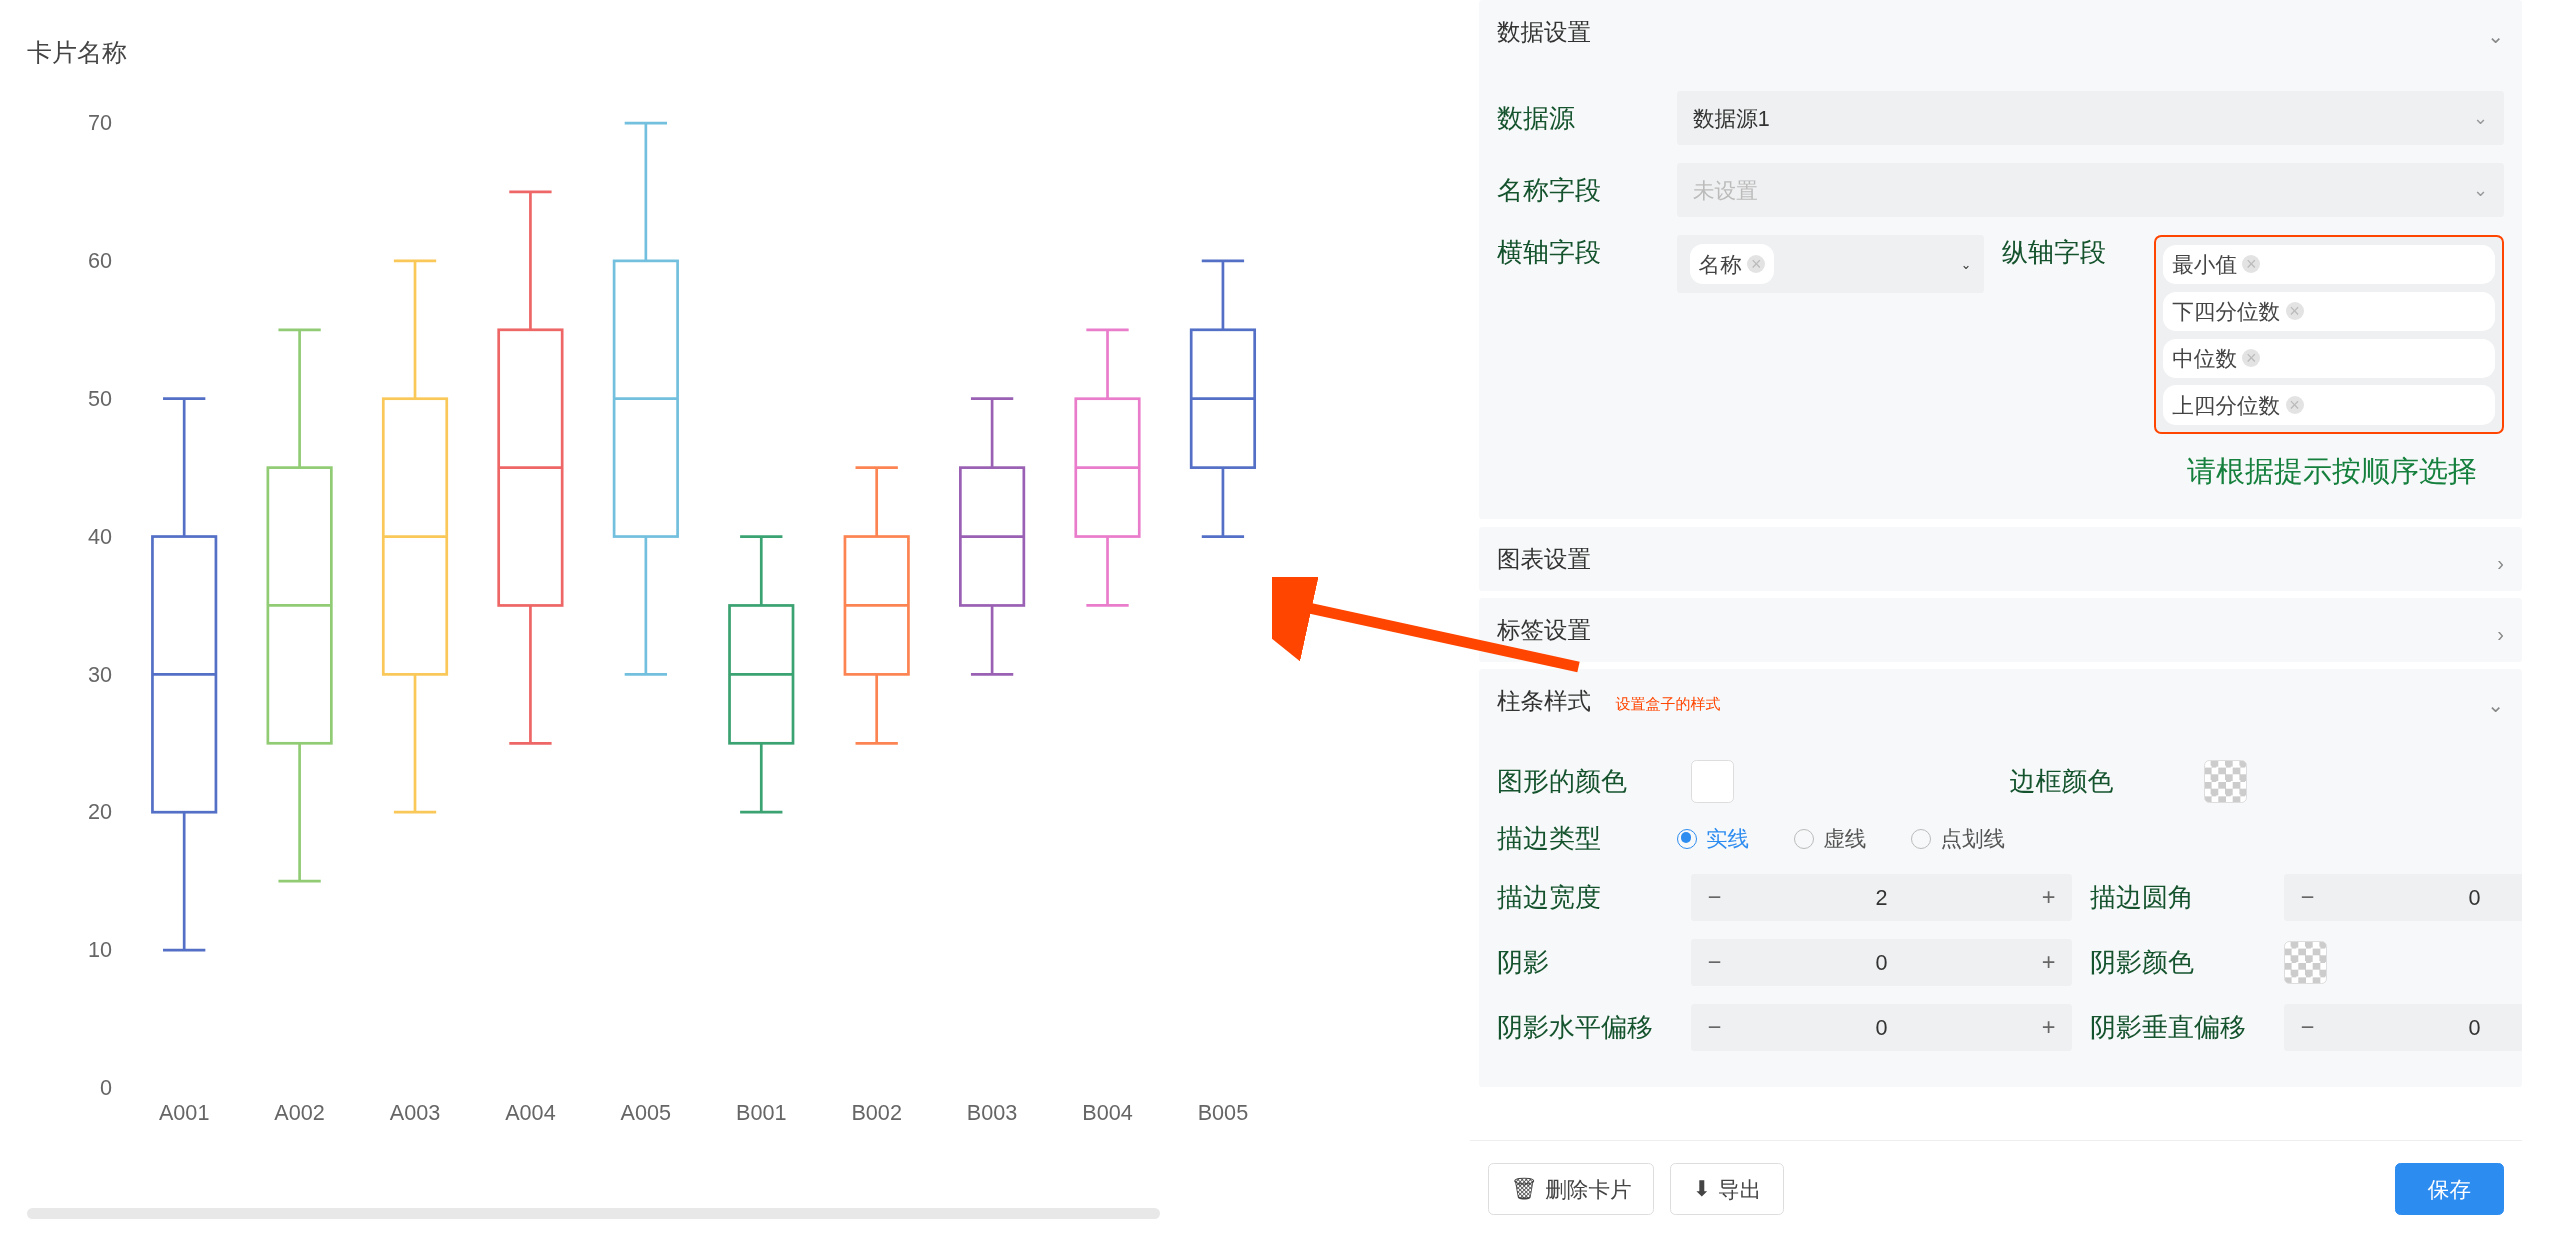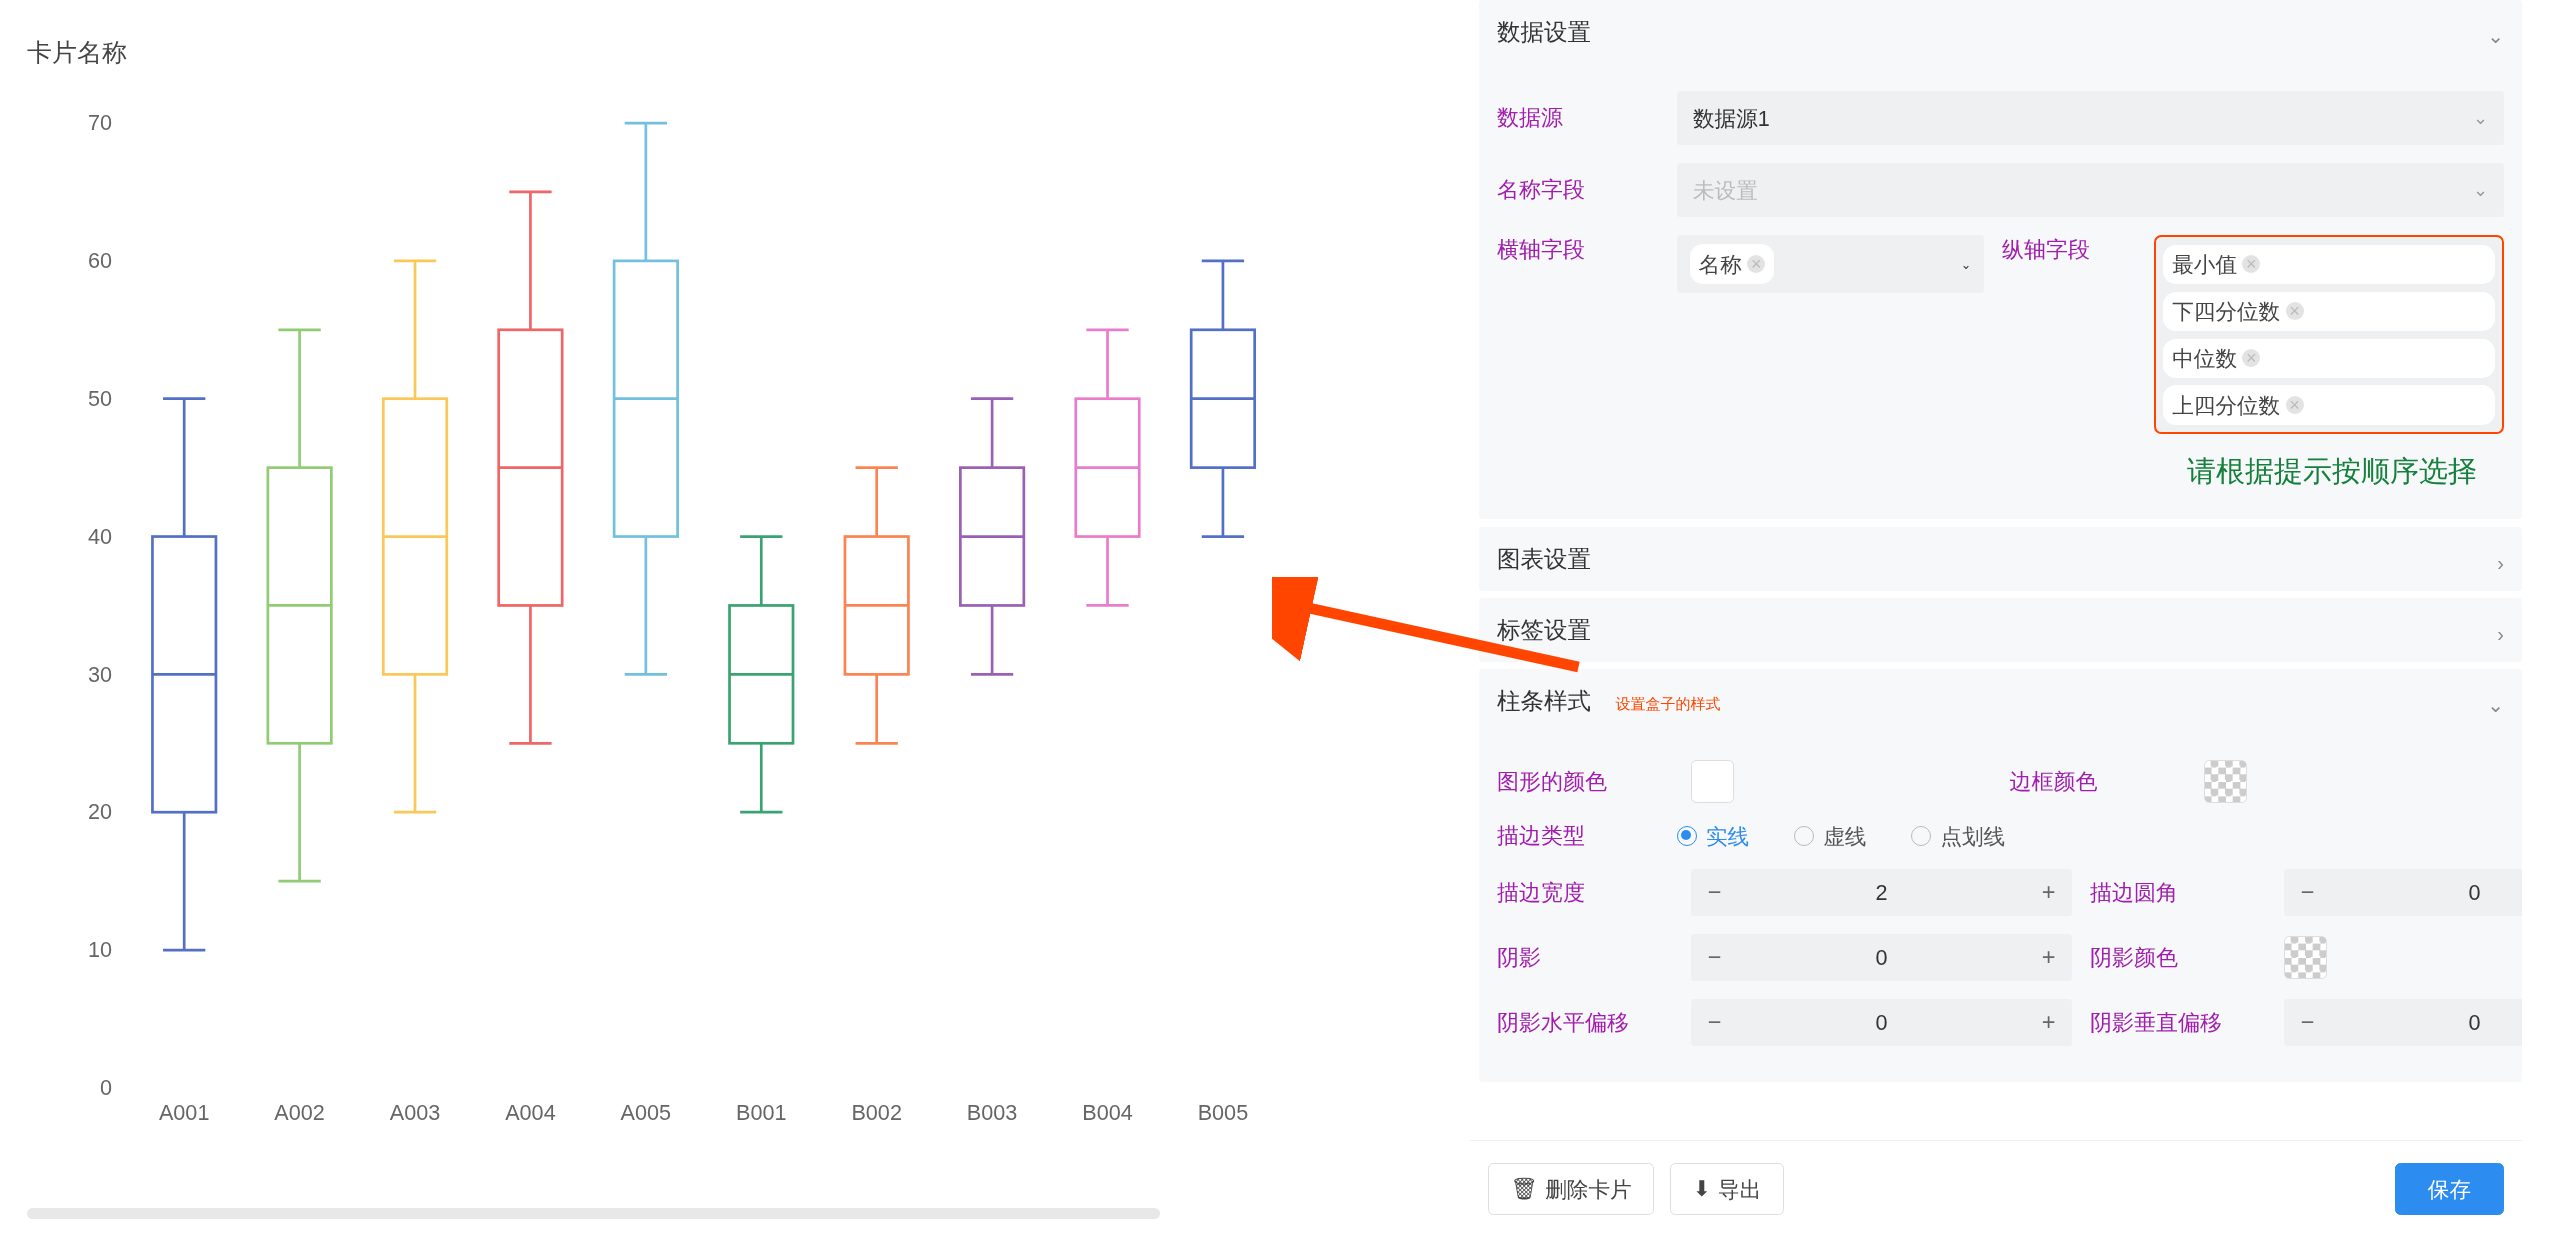--- a/index.html
+++ b/index.html
@@ -10,21 +10,21 @@
 .card-title { font-size: 25px; color: #444; margin-bottom: 27px; }
 .chart-area { flex: 1; position: relative; }
 .scrollbar { height: 10.8px; background: #e8e8e8; border-radius: 5.4px; margin-top: 18px; width: 80%; }
 .arrow { position: absolute; top: 577px; left: 1272px; color: #ff4500; pointer-events: none; }
 
 .panel { background: #f7f8f9; margin-bottom: 7.2px; border-radius: 3.6px; }
 .panel-hdr { padding: 16px 18px; font-size: 23.5px; font-weight: 500; color: #333; display: flex; justify-content: space-between; align-items: flex-end; cursor: pointer; }
 .panel-body { padding: 9px 18px 18px 18px; }
 .chev { font-size: 20px; color: #888; }
 .row { display: flex; align-items: center; margin: 18px 0; gap: 18px; }
-.lbl { width: 162px; font-size: 22px; color: #a21caf; flex-shrink: 0; }
+.lbl { width: 162px; font-size: 26px; color: #14532d; flex-shrink: 0; }
 .sel { flex: 1; background: #eff0f1; border-radius: 3.6px; padding: 12.6px 16px; display: flex; justify-content: space-between; align-items: center; color: #333; font-size: 21.6px; }
 .sel.ph { color: #bbb; justify-content: space-between; }
 .sel .chevd { color: #999; font-size: 18px; }
 .tag-box { flex: 1; background: #eff0f1; border-radius: 3.6px; padding: 9px 12.6px; display: flex; align-items: center; gap: 7.2px; }
 .tag { background: #fff; border-radius: 13px; padding: 5.4px 9px; display: flex; align-items: center; gap: 5.4px; font-size: 21.6px; color: #444; }
 .tag .x { color: #bbb; font-size: 18px; cursor: pointer; background: #e3e3e3; border-radius: 50%; width: 18px; height: 18px; display: inline-flex; align-items: center; justify-content: center; }
 .yaxis-box { border: 2.7px solid #ff4500; border-radius: 7.2px; padding: 7.2px; background: #eff0f1; flex: 1; margin-left: 8px; }
 .yaxis-box .tag-col { display: flex; flex-direction: column; gap: 7.2px; }
 .red-note { color: #15803d; font-size: 29px; text-align: right; margin: 9px 27px 9px 0; }
 

